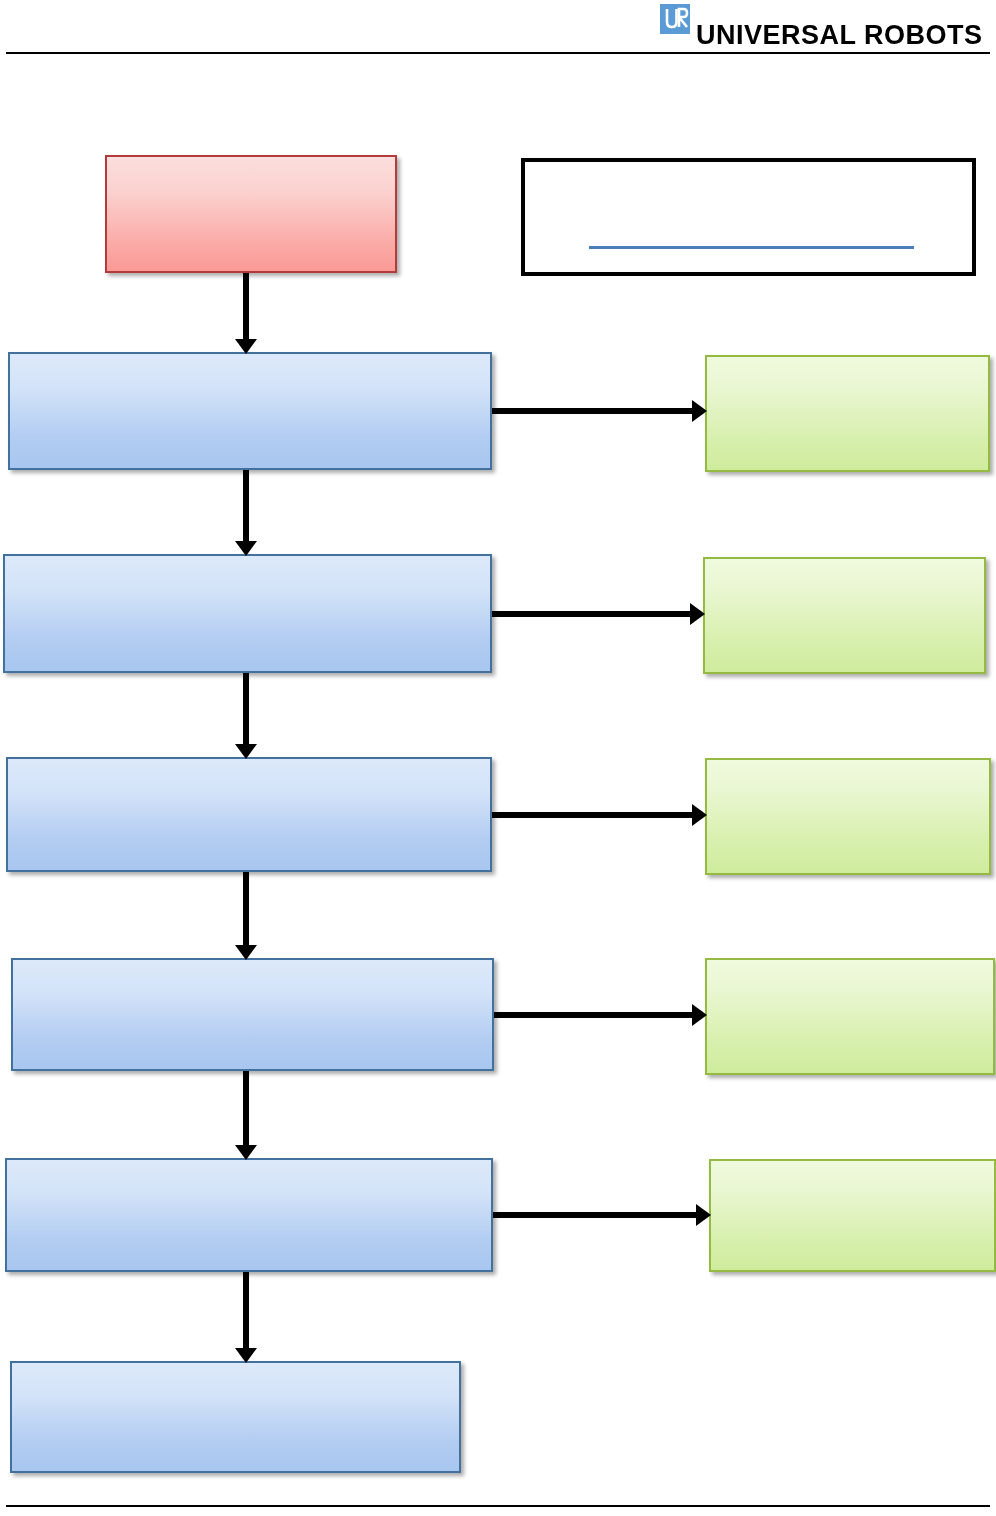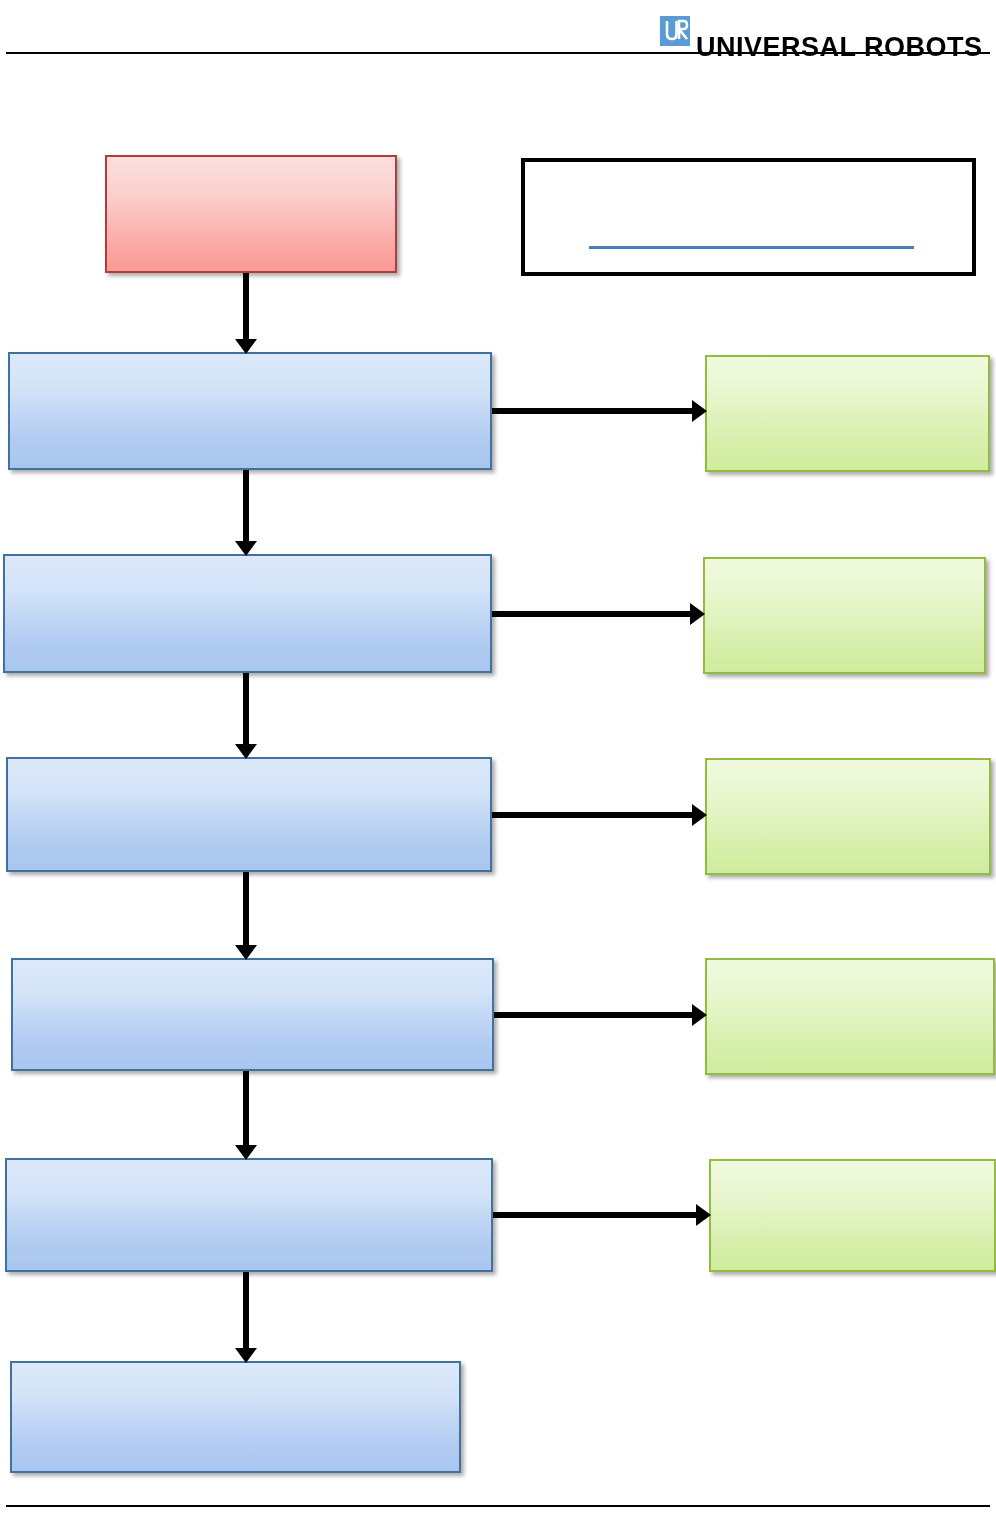--- a/index.html
+++ b/index.html
@@ -17,21 +17,21 @@
     width: 996px;
     height: 1516px;
     background: #ffffff;
     overflow: hidden;
   }
 
   
   #header-logo {
     position: absolute;
     left: 660px;
-    top: 16px;
+    top: 4px;
     width: 320px;
     height: 46px;
     text-decoration: underline;
   }
   #logo-mark {
     position: absolute;
     left: 0px;
     top: 0px;
     width: 30px;
     height: 30px;

